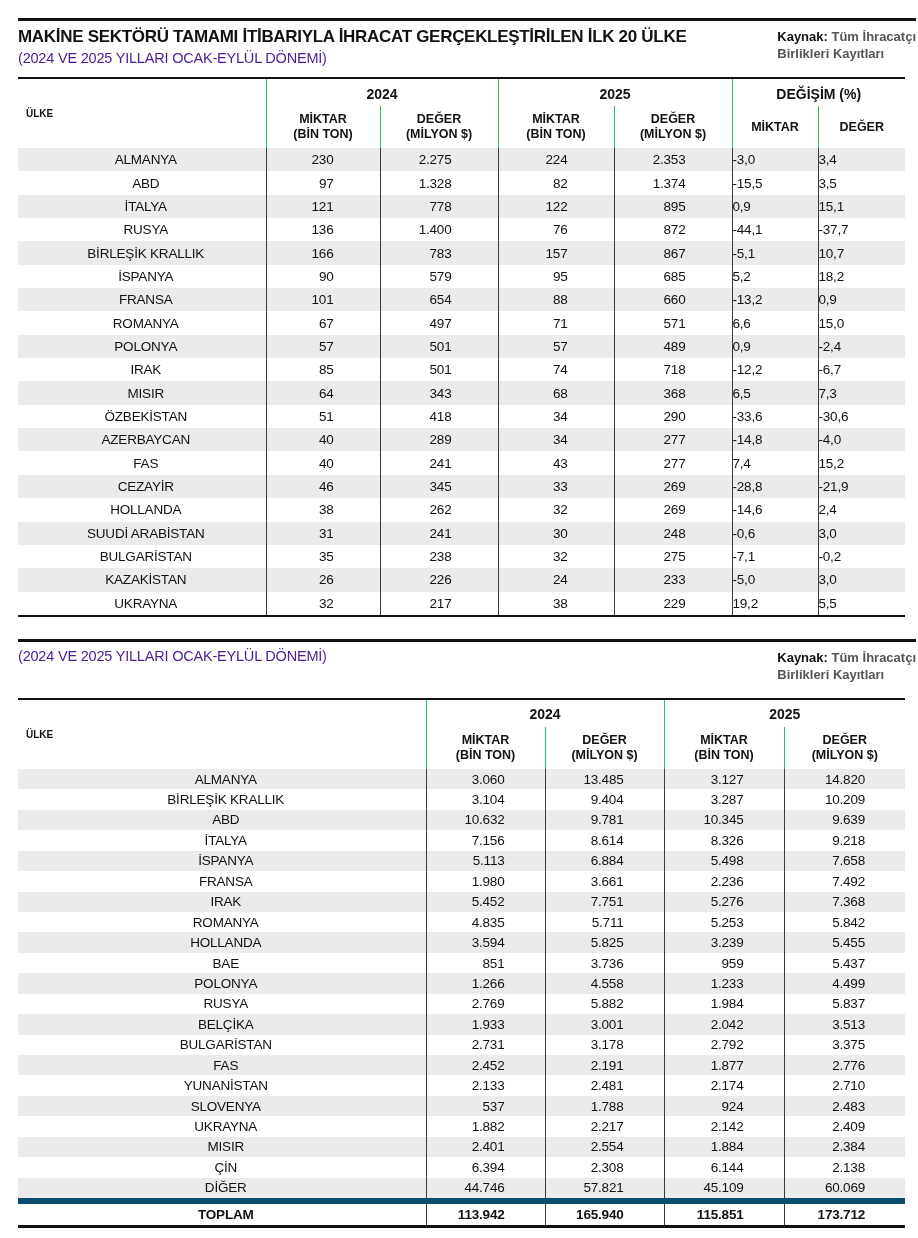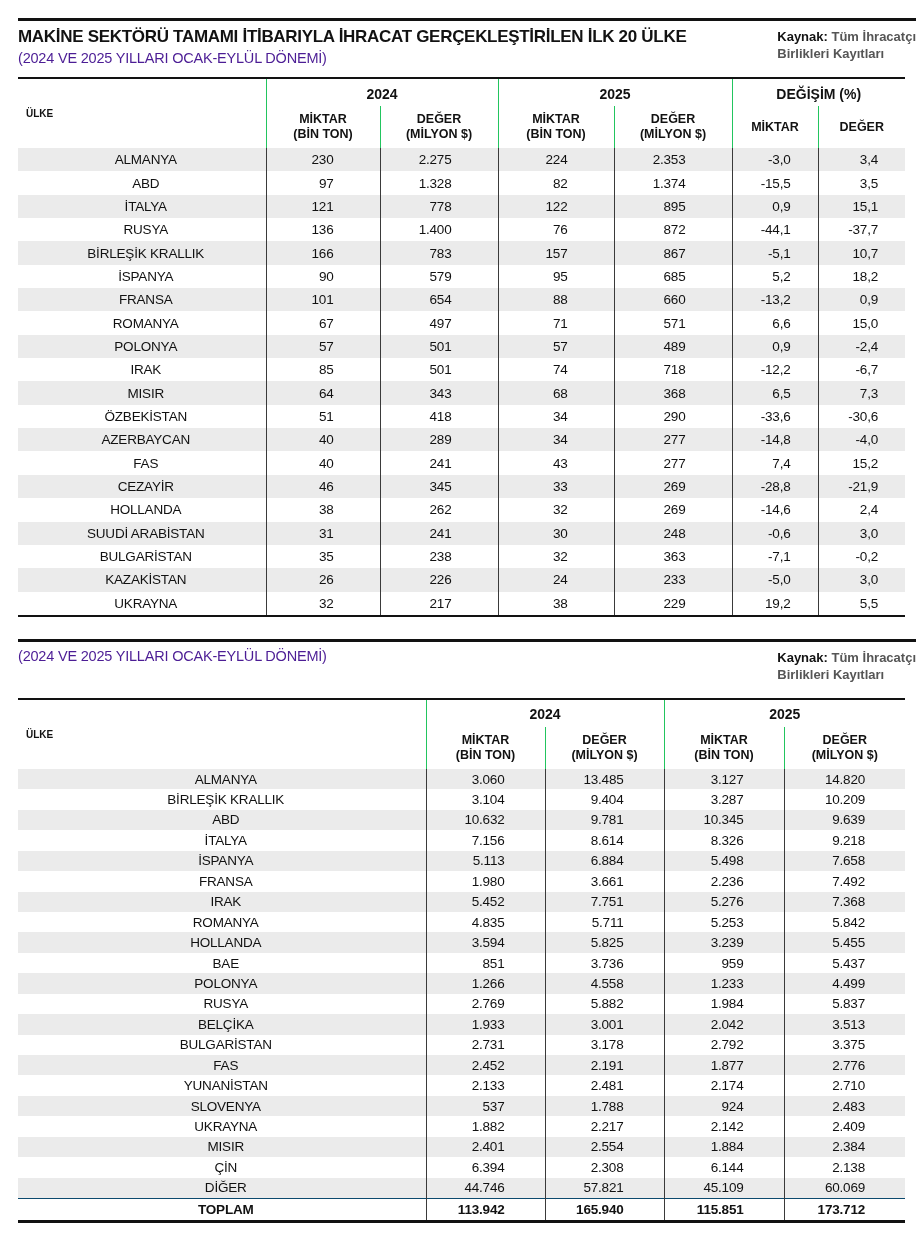--- a/index.html
+++ b/index.html
@@ -36,24 +36,24 @@
 
   .bl { border-left:1px solid #22c55e; }
 
   tbody td { border-left:1px solid #3a3a3a; font-size:13.5px; letter-spacing:-0.2px; vertical-align:middle; }
   tbody td:first-child { border-left:none; text-align:center; padding-left:8px; }
   .t1 tbody td { height:23.35px; }
   .t2 tbody td { height:20.45px; }
   tbody tr:nth-child(odd) td { background:#ebebeb; }
 
   .t1 td.main { text-align:right; padding-right:46px; }
-  .t1 td.chg  { text-align:right; padding-right:27px; }
+  .t1 td.chg  { text-align:left; padding-right:27px; }
   .t2 td.main { text-align:right; padding-right:40px; }
 
-  .t2 tr.total td { border-top:1px solid #0c4a6e; font-weight:bold; background:#fff; }
+  .t2 tr.total td { border-top:6px solid #0c4a6e; font-weight:bold; background:#fff; }
 
   .sec2 { margin-top:22px; }
 </style>
 </head>
 <body>
 
 <div class="page">
 
   <section>
     <div class="rule-thick"></div>
@@ -244,21 +244,21 @@
             <td class="main">30</td>
             <td class="main">248</td>
             <td class="chg">-0,6</td>
             <td class="chg">3,0</td>
           </tr>
           <tr>
             <td>BULGARİSTAN</td>
             <td class="main">35</td>
             <td class="main">238</td>
             <td class="main">32</td>
-            <td class="main">363</td>
+            <td class="main">275</td>
             <td class="chg">-7,1</td>
             <td class="chg">-0,2</td>
           </tr>
           <tr>
             <td>KAZAKİSTAN</td>
             <td class="main">26</td>
             <td class="main">226</td>
             <td class="main">24</td>
             <td class="main">233</td>
             <td class="chg">-5,0</td>

